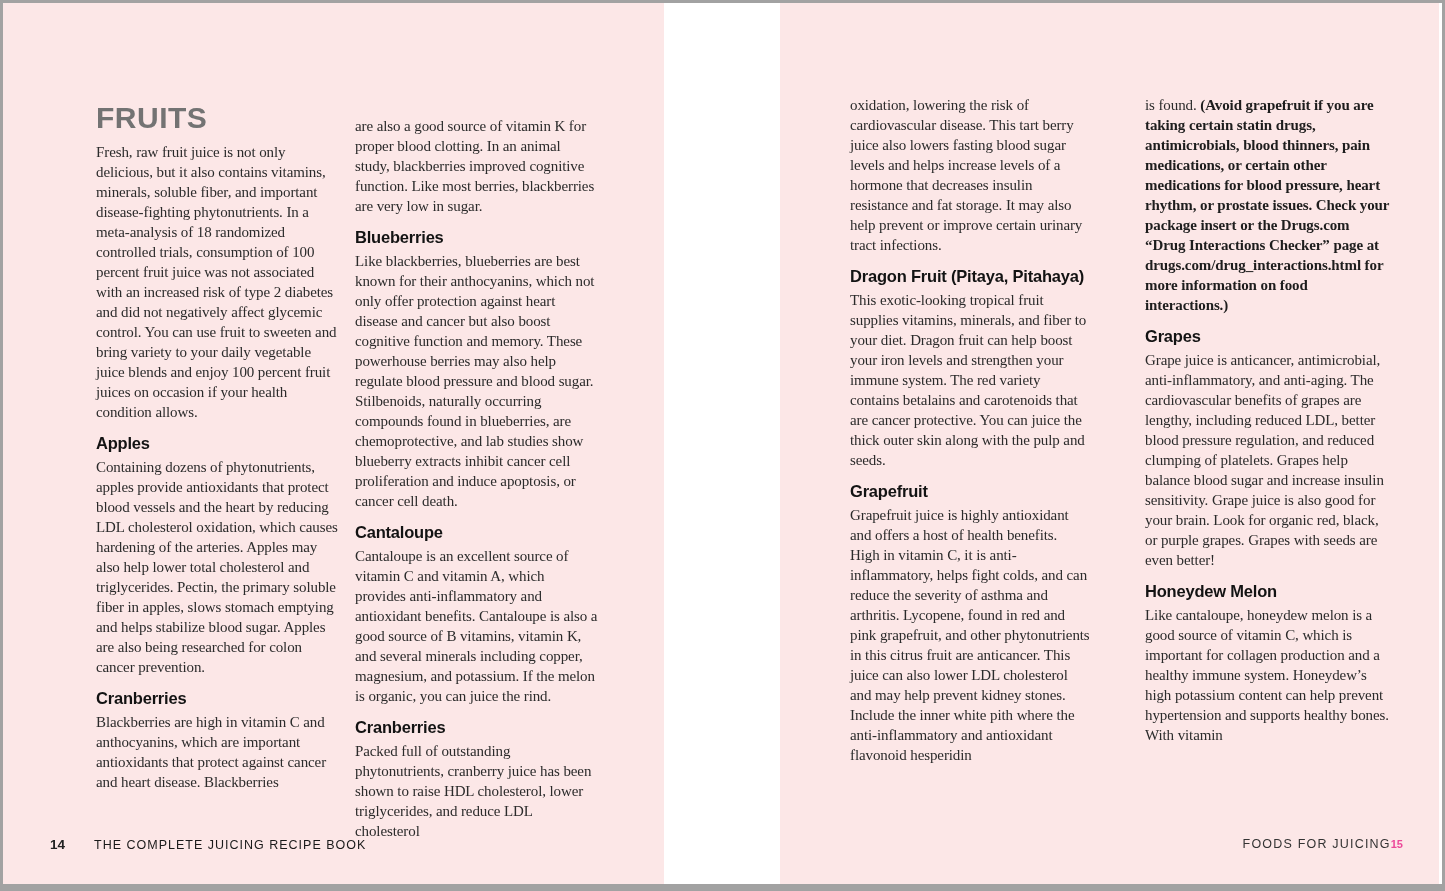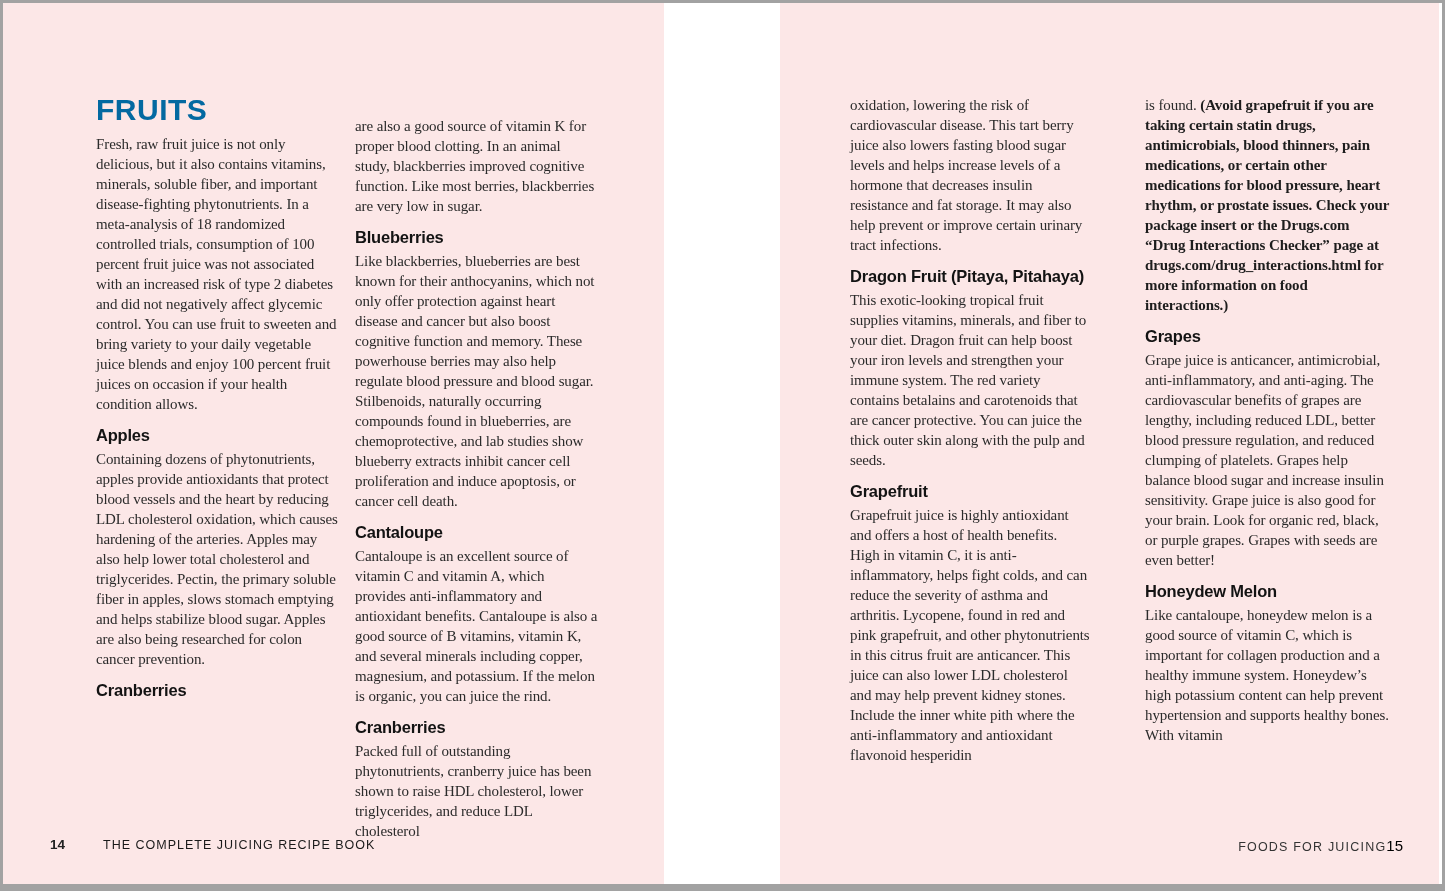--- a/index.html
+++ b/index.html
@@ -35,72 +35,73 @@
   .col2L { left:355px; top:95px; width:243px;margin-top:21px; }
   .col1R { left:850px; top:95px; width:240px; }
   .col2R { left:1145px; top:95px; width:248px; }
 
   .book-title {
     font-family:"Liberation Sans", sans-serif;
     font-weight:700;
     font-size:30px;
     line-height:32px;
     letter-spacing:0.5px;
-    color:#0369a1;
-    margin:8px 0 8px 0;
+    color:#737373;
+    margin:16px 0 8px 0;
   }
   .sec-h {
     font-family:"Liberation Sans", sans-serif;
     font-weight:700;
     font-size:16.5px;
     line-height:20px;
     letter-spacing:-0.2px;
     color:#131313;
     margin:11px 0 4px 0;
     white-space:nowrap;
   }
   .para { margin:0; }
   .bold-serif { font-weight:700; color:#1d1d1d; }
 
   .footer-left {
     position:absolute; left:50px; top:837px;
-    display:flex; gap:38px; align-items:center;
+    display:flex; gap:29px; align-items:center;
     font-family:"Liberation Sans", sans-serif;
     z-index:3;
   }
   .fl-num   { font-weight:700; font-size:13.5px; color:#222; }
   .fl-title { font-weight:400; font-size:12.5px; letter-spacing:1px; color:#1a1a1a; }
 
   .footer-right {
     position:absolute; right:42px; top:837px;
     display:flex; align-items:baseline;
     font-family:"Liberation Sans", sans-serif;
     z-index:3;
   }
   .fr-label { font-weight:400; font-size:12.5px; letter-spacing:1.2px; color:#333; }
-  .fr-num   { font-weight:400; font-size:15px; color:#000000; }
+  .fr-num   { font-weight:700; font-size:11px; color:#ec4899; }
 </style>
 </head>
 <body>
 
 <div class="spread">
 
   <div class="page-bg left"></div>
   <div class="gutter"></div>
   <div class="page-bg right"></div>
   <div class="frame"></div>
 
   <div class="col col1L">
     <h1 class="book-title">FRUITS</h1>
     <p class="para">Fresh, raw fruit juice is not only delicious, but it also contains vitamins, minerals, soluble fiber, and important disease-fighting phytonutrients. In a meta-analysis of 18 randomized controlled trials, consumption of 100 percent fruit juice was not associated with an increased risk of type 2 diabetes and did not negatively affect glycemic control. You can use fruit to sweeten and bring variety to your daily vegetable juice blends and enjoy 100 percent fruit juices on occasion if your health condition allows.</p>
 
     <h2 class="sec-h">Apples</h2>
     <p class="para">Containing dozens of phytonutrients, apples provide antioxidants that protect blood vessels and the heart by reducing LDL cholesterol oxidation, which causes hardening of the arteries. Apples may also help lower total cholesterol and triglycerides. Pectin, the primary soluble fiber in apples, slows stomach emptying and helps stabilize blood sugar. Apples are also being researched for colon cancer prevention.</p>
 
     <h2 class="sec-h">Cranberries</h2>
+    <p class="para">Blackberries are high in vitamin C and anthocyanins, which are important antioxidants that protect against cancer and heart disease. Blackberries</p>
   </div>
 
   <div class="col col2L">
     <p class="para">are also a good source of vitamin K for proper blood clotting. In an animal study, blackberries improved cognitive function. Like most berries, blackberries are very low in sugar.</p>
 
     <h2 class="sec-h">Blueberries</h2>
     <p class="para">Like blackberries, blueberries are best known for their anthocyanins, which not only offer protection against heart disease and cancer but also boost cognitive function and memory. These powerhouse berries may also help regulate blood pressure and blood sugar. Stilbenoids, naturally occurring compounds found in blueberries, are chemoprotective, and lab studies show blueberry extracts inhibit cancer cell proliferation and induce apoptosis, or cancer cell death.</p>
 
     <h2 class="sec-h">Cantaloupe</h2>
     <p class="para">Cantaloupe is an excellent source of vitamin C and vitamin A, which provides anti-inflammatory and antioxidant benefits. Cantaloupe is also a good source of B vitamins, vitamin K, and several minerals including copper, magnesium, and potassium. If the melon is organic, you can juice the rind.</p>

